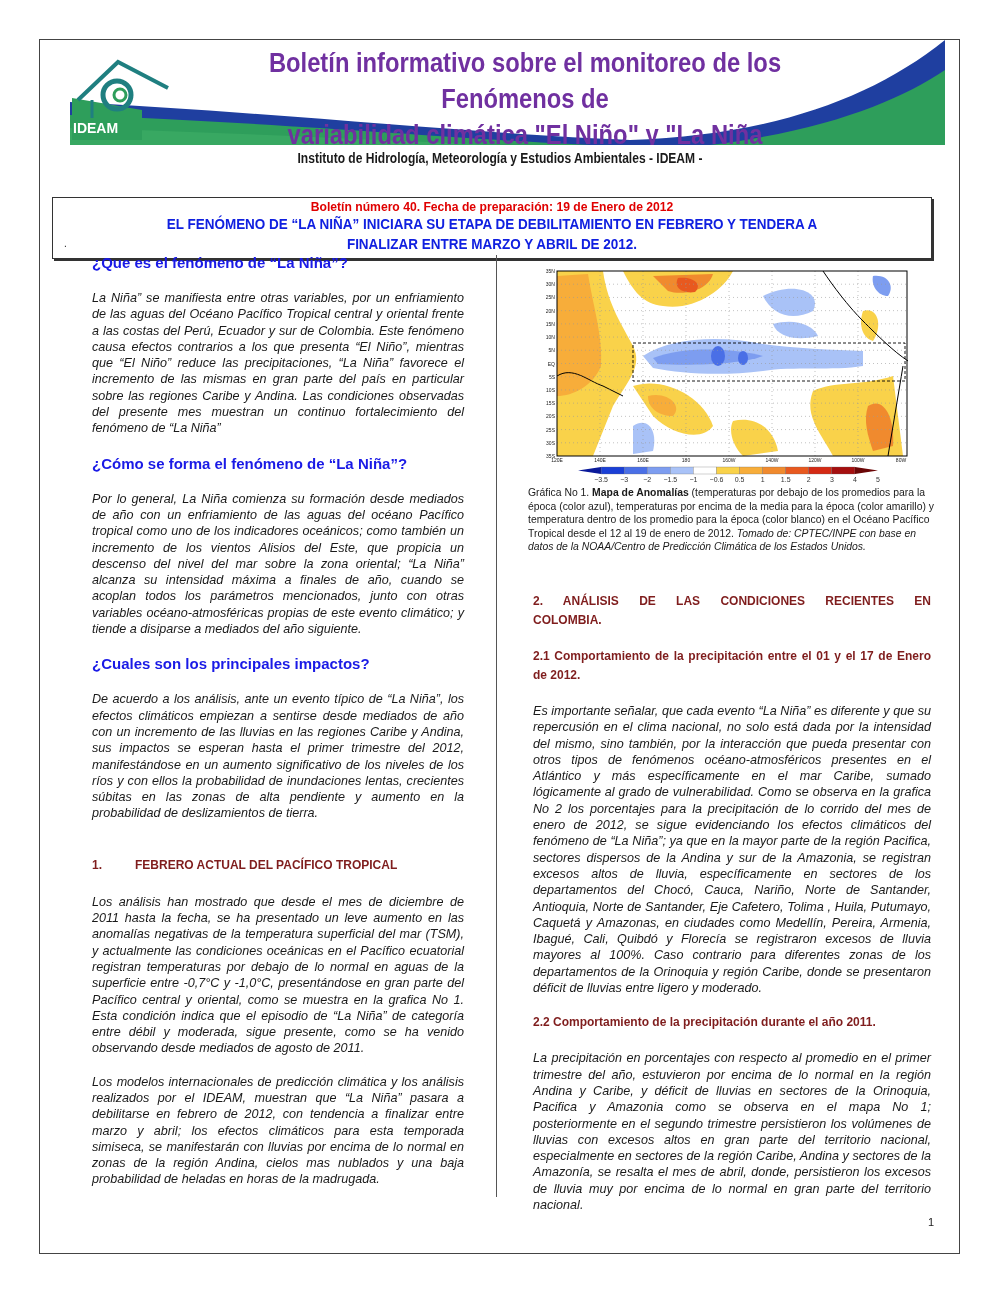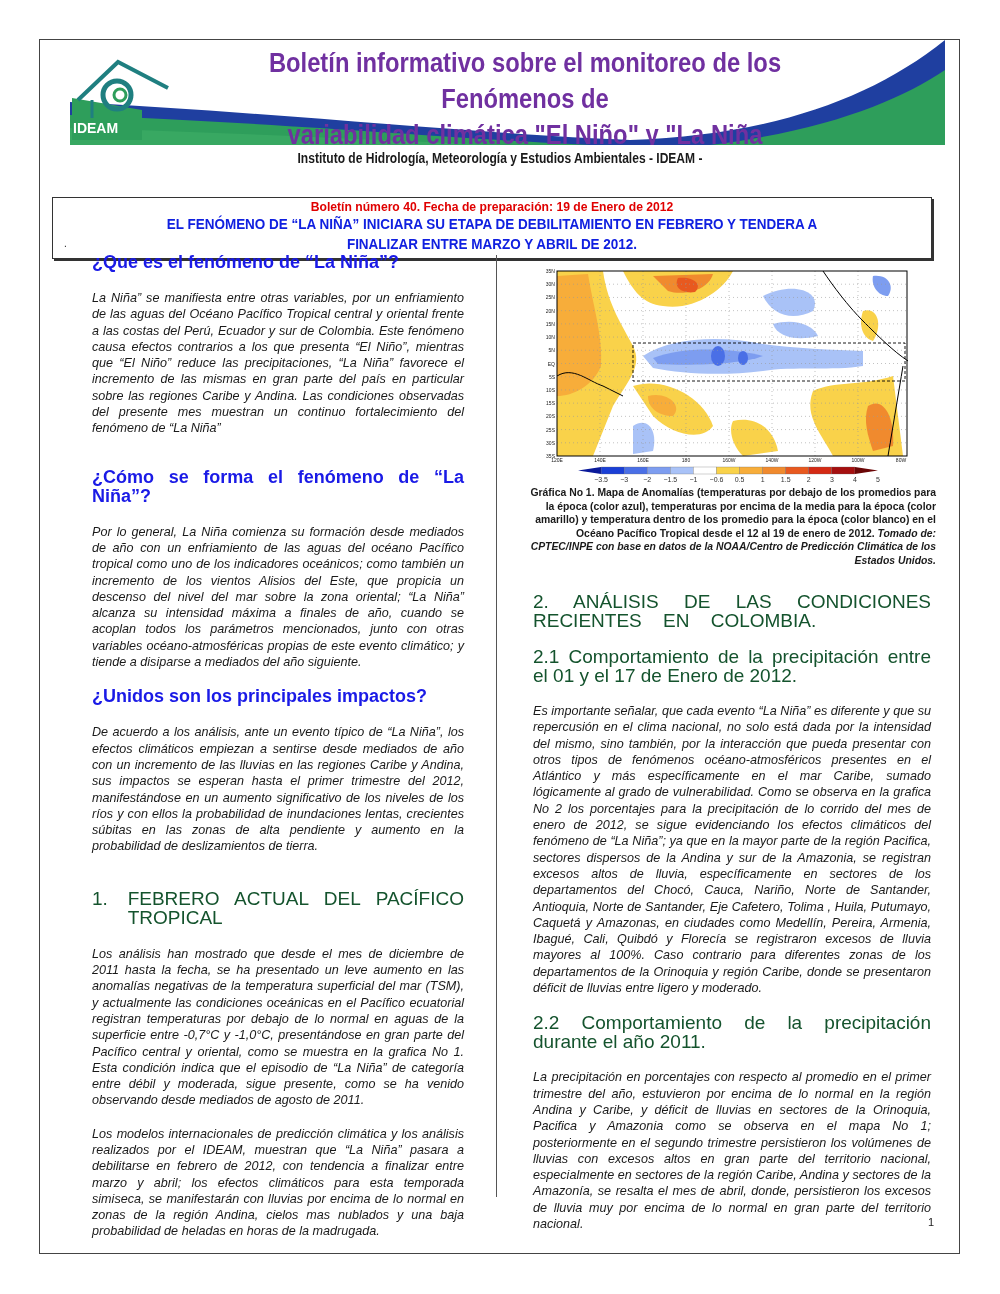--- a/index.html
+++ b/index.html
@@ -12,24 +12,24 @@
   .institute{position:absolute;left:0;width:1000px;top:150px;text-align:center;font-size:14px;font-weight:bold;transform:scaleX(0.86);}
   .headline-box{position:absolute;left:52px;top:169px;width:880px;height:62px;border:1px solid #333;box-shadow:2px 2px 0 #333;box-sizing:border-box;text-align:center;margin-top:28px;}
   .bulletin-no{color:#e00000;font-weight:bold;font-size:13.5px;margin-top:1px;transform:scaleX(0.9);}
   .headline{color:#1020e0;font-weight:bold;font-size:14.5px;line-height:20px;transform:scaleX(0.93);}
   .bullet-dot{position:absolute;left:64px;top:238px;font-size:10px;}
   .col-divider{position:absolute;left:496px;top:255px;width:1px;height:942px;background:#555;}
   .col{position:absolute;font-size:12.6px;line-height:16.3px;text-align:justify;}
   .col p{margin:0;font-style:italic;}
   .left{left:92px;width:372px;}
   .right{left:533px;width:398px;}
-  h3{margin:0;color:#1a1ae6;font-size:18px;font-weight:bold;line-height:19px;}
-  .sec-h{color:#14532d;font-weight:normal;font-size:19px;line-height:19px;}
+  h3{margin:0;color:#1a1ae6;font-size:15px;font-weight:bold;line-height:19px;}
+  .sec-h{color:#7f1d1d;font-weight:bold;font-size:12px;line-height:19px;}
   .map-wrap{position:absolute;left:533px;top:266px;width:376px;height:220px;}
-  .caption{position:absolute;left:528px;top:486px;width:408px;font-size:10.4px;line-height:13.5px;text-align:right;font-weight:bold;}
+  .caption{position:absolute;left:528px;top:486px;width:408px;font-size:10.4px;line-height:13.5px;text-align:left;}
   .page-num{position:absolute;left:928px;top:1216px;font-size:11px;}
 </style>
 </head>
 <body>
 
 <div class="page-frame"></div>
 
 <div class="banner">
   <svg width="875" height="105" viewBox="0 0 875 105">
     <path d="M0,62 C200,72 420,95 560,100 C700,95 800,60 875,0 L875,105 L0,105 Z" fill="#1f3fa0"></path>
@@ -58,23 +58,23 @@
   <div class="headline">EL FENÓMENO DE “LA NIÑA” INICIARA SU ETAPA DE DEBILITAMIENTO EN FEBRERO Y TENDERA A</div>
   <div class="headline">FINALIZAR ENTRE MARZO Y ABRIL DE 2012.</div>
 </div>
 
 <div class="bullet-dot">.</div>
 <div class="col-divider"></div>
 
 <div class="col left" style="top:253px;">
   <h3>¿Que es el fenómeno de “La Niña”?</h3>
   <p style="margin-top:18px;">La Niña” se manifiesta entre otras variables, por un enfriamiento de las aguas del Océano Pacífico Tropical central y oriental frente a las costas del Perú, Ecuador y sur de Colombia. Este fenómeno causa efectos contrarios a los que presenta “El Niño”, mientras que “El Niño” reduce las precipitaciones,  “La Niña” favorece el incremento de las mismas en gran parte del país en particular sobre las regiones Caribe y Andina. Las condiciones observadas del presente mes muestran un continuo fortalecimiento del fenómeno de “La Niña”</p>
-  <h3 style="margin-top:31px;">¿Cómo se forma el fenómeno  de “La Niña”?</h3>
+  <h3 style="margin-top:17px;">¿Cómo se forma el fenómeno  de “La Niña”?</h3>
   <p style="margin-top:18px;">Por lo general,  La Niña comienza su formación desde mediados de año con un enfriamiento de las aguas del océano Pacífico tropical como uno de los indicadores oceánicos; como también un incremento de los vientos Alisios del Este, que propicia un descenso del nivel del mar sobre la zona oriental; “La Niña” alcanza su intensidad máxima a finales de año, cuando se acoplan todos los parámetros mencionados, junto con otras variables océano-atmosféricas propias  de este evento climático;  y tiende a disiparse a mediados del año siguiente.</p>
-  <h3 style="margin-top:17px;">¿Unidos son los principales impactos?</h3>
+  <h3 style="margin-top:17px;">¿Cuales son los principales impactos?</h3>
   <p style="margin-top:18px;">De acuerdo a los análisis, ante un evento típico de “La Niña”, los efectos climáticos empiezan a sentirse desde mediados de año con un incremento de las lluvias en las regiones Caribe y Andina, sus impactos se esperan hasta el primer trimestre del 2012, manifestándose en un aumento significativo de los niveles de los ríos y con ellos la probabilidad de inundaciones lentas, crecientes súbitas en las zonas de alta pendiente y aumento en la probabilidad de deslizamientos de tierra.</p>
   <div class="sec-h" style="margin-top:34px;display:flex;">
     <span style="width:43px;">1.</span>
     <span>FEBRERO ACTUAL DEL PACÍFICO TROPICAL</span>
   </div>
   <p style="margin-top:19px;">Los análisis han mostrado que desde el mes de diciembre de 2011 hasta la fecha, se ha presentado un leve aumento en las anomalías negativas de la temperatura superficial del mar (TSM), y actualmente las condiciones oceánicas en el Pacífico ecuatorial registran temperaturas por debajo de lo normal en aguas de la superficie entre -0,7°C y -1,0°C, presentándose en gran parte del Pacífico central y oriental, como se muestra en la grafica No 1. Esta condición indica que el episodio de “La Niña” de categoría entre débil y moderada, sigue presente, como se ha venido observando desde mediados de agosto de 2011.</p>
   <p style="margin-top:17px;">Los modelos internacionales de predicción climática y los análisis realizados por el IDEAM, muestran que “La Niña” pasara a debilitarse en febrero de 2012, con tendencia a finalizar entre marzo y abril; los efectos climáticos para esta temporada simiseca, se manifestarán con lluvias por encima de lo normal en zonas de la región Andina, cielos mas nublados y una baja probabilidad de heladas en horas de la madrugada.</p>
 </div>
 
 <div class="map-wrap">

